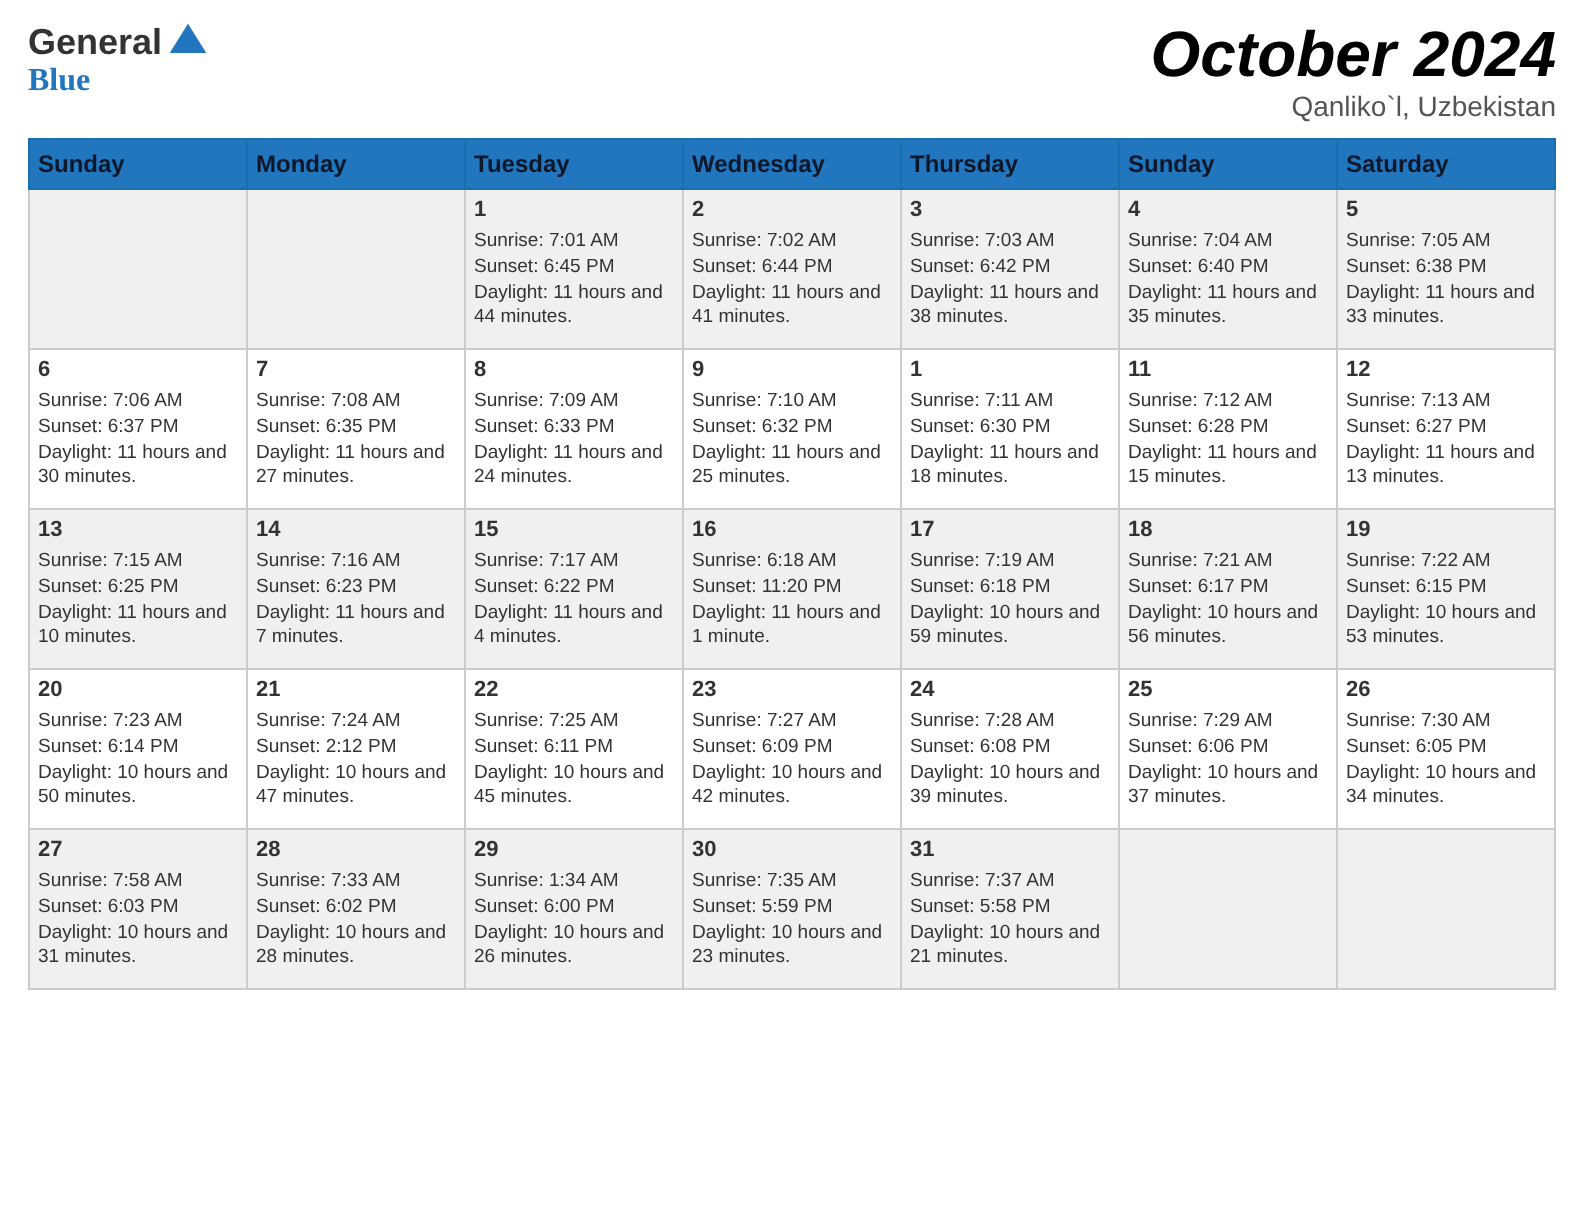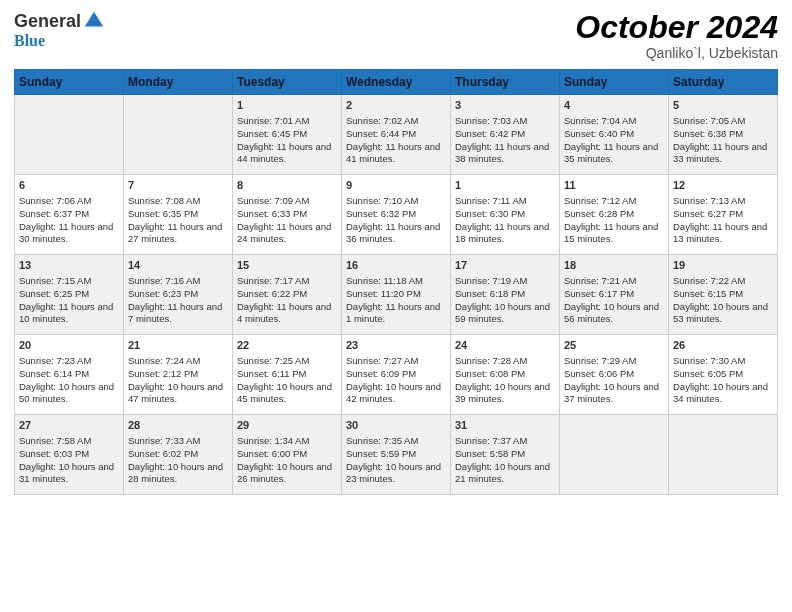--- a/index.html
+++ b/index.html
@@ -178,21 +178,21 @@
           <td>
             <span class="day-num">8</span>
             <div>Sunrise: 7:09 AM</div>
             <div>Sunset: 6:33 PM</div>
             <div>Daylight: 11 hours and 24 minutes.</div>
           </td>
           <td>
             <span class="day-num">9</span>
             <div>Sunrise: 7:10 AM</div>
             <div>Sunset: 6:32 PM</div>
-            <div>Daylight: 11 hours and 36 minutes.</div>
+            <div>Daylight: 11 hours and 25 minutes.</div>
           </td>
           <td>
             <span class="day-num">1</span>
             <div>Sunrise: 7:11 AM</div>
             <div>Sunset: 6:30 PM</div>
             <div>Daylight: 11 hours and 18 minutes.</div>
           </td>
           <td>
             <span class="day-num">11</span>
             <div>Sunrise: 7:12 AM</div>
@@ -220,21 +220,21 @@
             <div>Daylight: 11 hours and 7 minutes.</div>
           </td>
           <td>
             <span class="day-num">15</span>
             <div>Sunrise: 7:17 AM</div>
             <div>Sunset: 6:22 PM</div>
             <div>Daylight: 11 hours and 4 minutes.</div>
           </td>
           <td>
             <span class="day-num">16</span>
-            <div>Sunrise: 11:18 AM</div>
+            <div>Sunrise: 6:18 AM</div>
             <div>Sunset: 11:20 PM</div>
             <div>Daylight: 11 hours and 1 minute.</div>
           </td>
           <td>
             <span class="day-num">17</span>
             <div>Sunrise: 7:19 AM</div>
             <div>Sunset: 6:18 PM</div>
             <div>Daylight: 10 hours and 59 minutes.</div>
           </td>
           <td>

